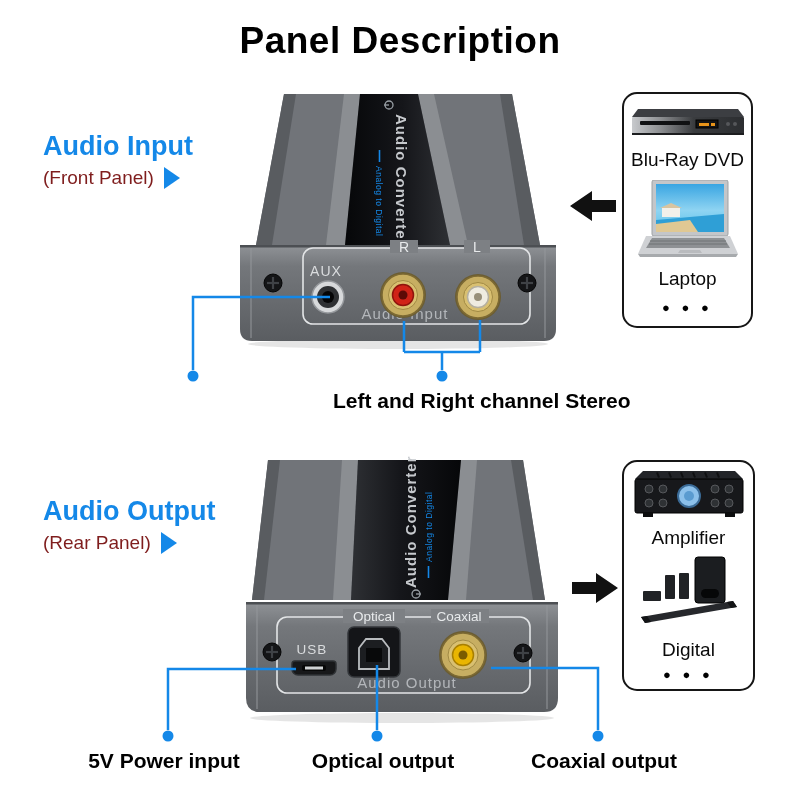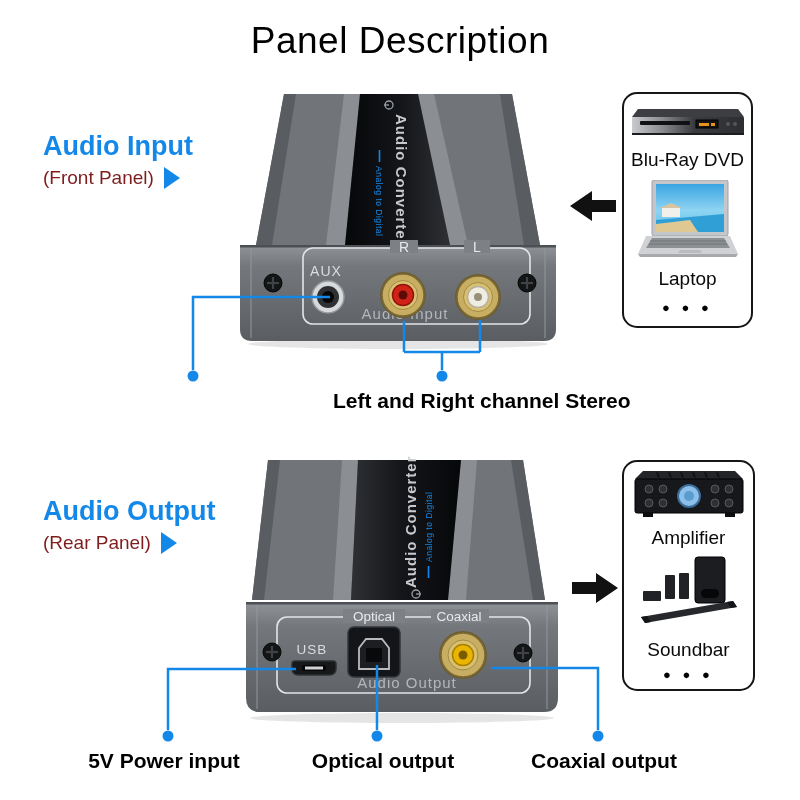--- a/index.html
+++ b/index.html
@@ -1,19 +1,19 @@
 <!DOCTYPE html>
 <html><head>
 <meta charset="utf-8">
 <style>
   html,body{margin:0;padding:0;background:#fff;}
   .stage{position:relative;width:800px;height:800px;background:#ffffff;overflow:hidden;
          font-family:"Liberation Sans",sans-serif;}
   .title{position:absolute;top:20px;left:0;width:100%;text-align:center;
-         font-size:37px;font-weight:normal;color:#000;letter-spacing:0.5px;}
+         font-size:37px;font-weight:bold;color:#000;letter-spacing:0.5px;}
   .hdg{position:absolute;}
   .hdg-main{font-size:27px;font-weight:bold;color:#1488e8;line-height:1.1;}
   .hdg-sub{display:flex;align-items:center;font-size:19px;color:#7f1d1d;margin-top:5px;}
   .tri{display:inline-block;width:0;height:0;margin-left:10px;
        border-left:16px solid #1488e8;border-top:11px solid transparent;border-bottom:11px solid transparent;}
   .annot{position:absolute;font-size:21px;font-weight:bold;color:#000;white-space:nowrap;}
   .centered{transform:translateX(-50%);}
   .box{position:absolute;border:2px solid #161616;border-radius:15px;background:#fff;
        display:flex;flex-direction:column;align-items:center;justify-content:space-evenly;
        padding:1px 0;box-sizing:border-box;}
@@ -296,17 +296,17 @@
     <svg width="100" height="78" viewBox="0 0 100 78">
       <rect x="56" y="2" width="30" height="46" rx="3" fill="#1b1d20" stroke="#000"></rect>
       <rect x="62" y="34" width="18" height="9" rx="4.5" fill="#060708"></rect>
       <rect x="26" y="20" width="10" height="24" rx="1" fill="#202225"></rect>
       <rect x="40" y="18" width="10" height="26" rx="1" fill="#202225"></rect>
       <rect x="4" y="36" width="18" height="10" rx="1" fill="#202225"></rect>
       <polygon points="2,62 94,46 98,52 6,68" fill="#26282c"></polygon>
       <polygon points="2,62 8,61 12,67 6,68" fill="#131416"></polygon>
       <polygon points="88,47 94,46 98,52 92,53" fill="#131416"></polygon>
     </svg>
-    <div class="box-label">Soundbar</div>
+    <div class="box-label">Digital</div>
     <div class="dots">● ● ●</div>
   </div>
 
 </div>
 
 </body></html>

